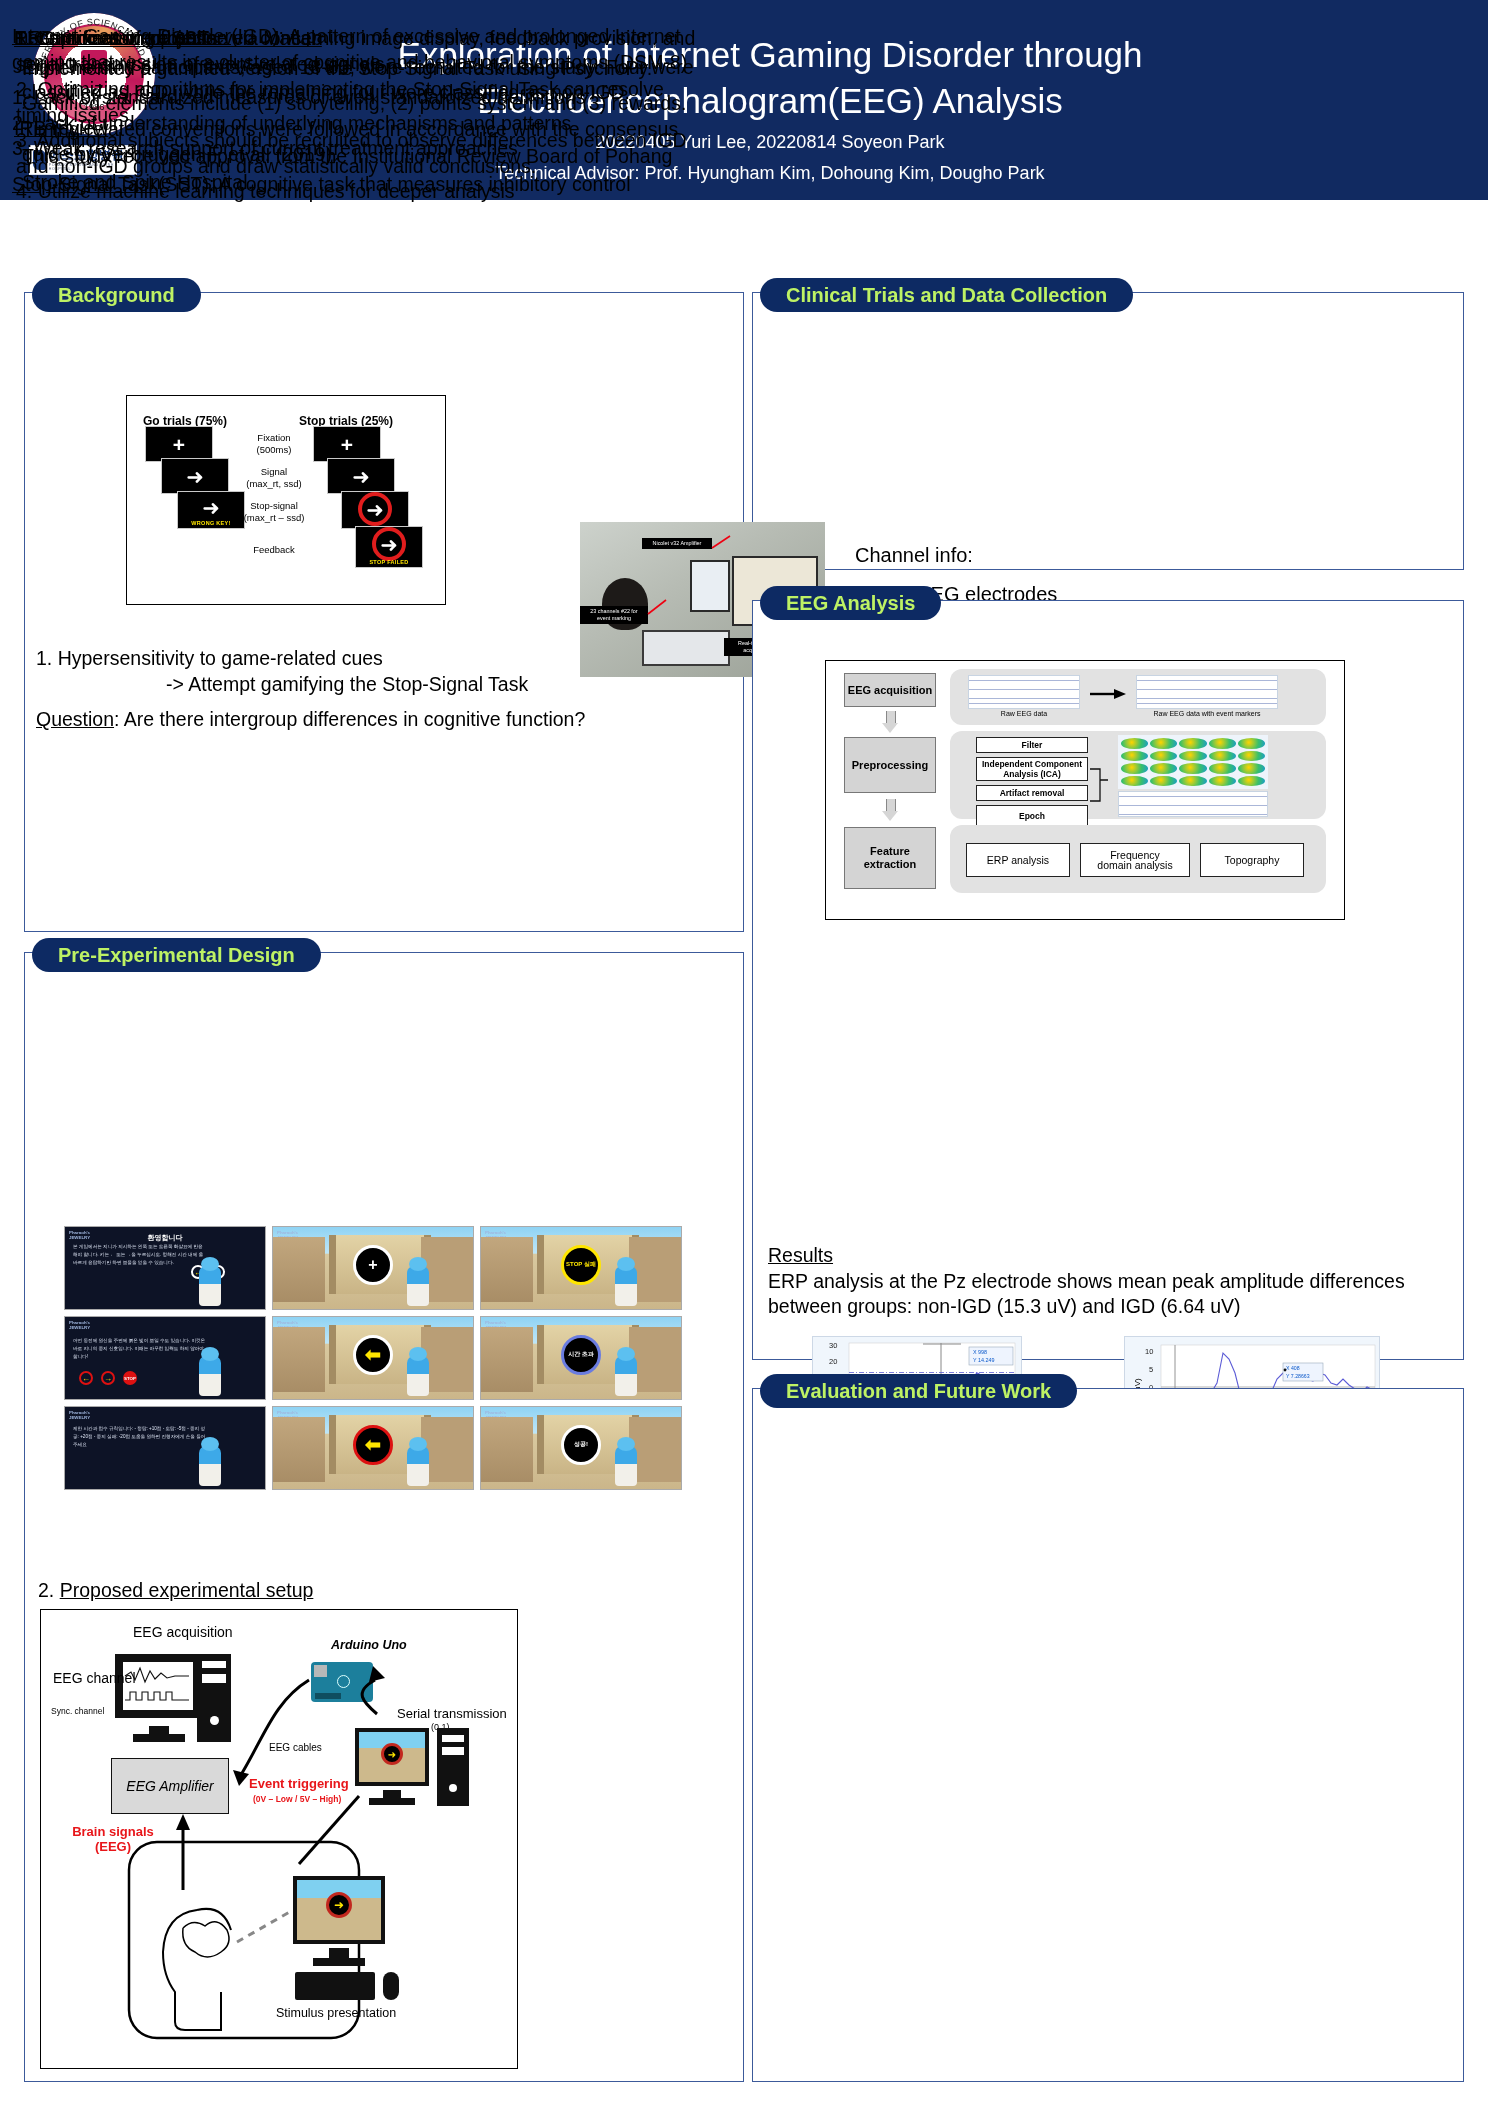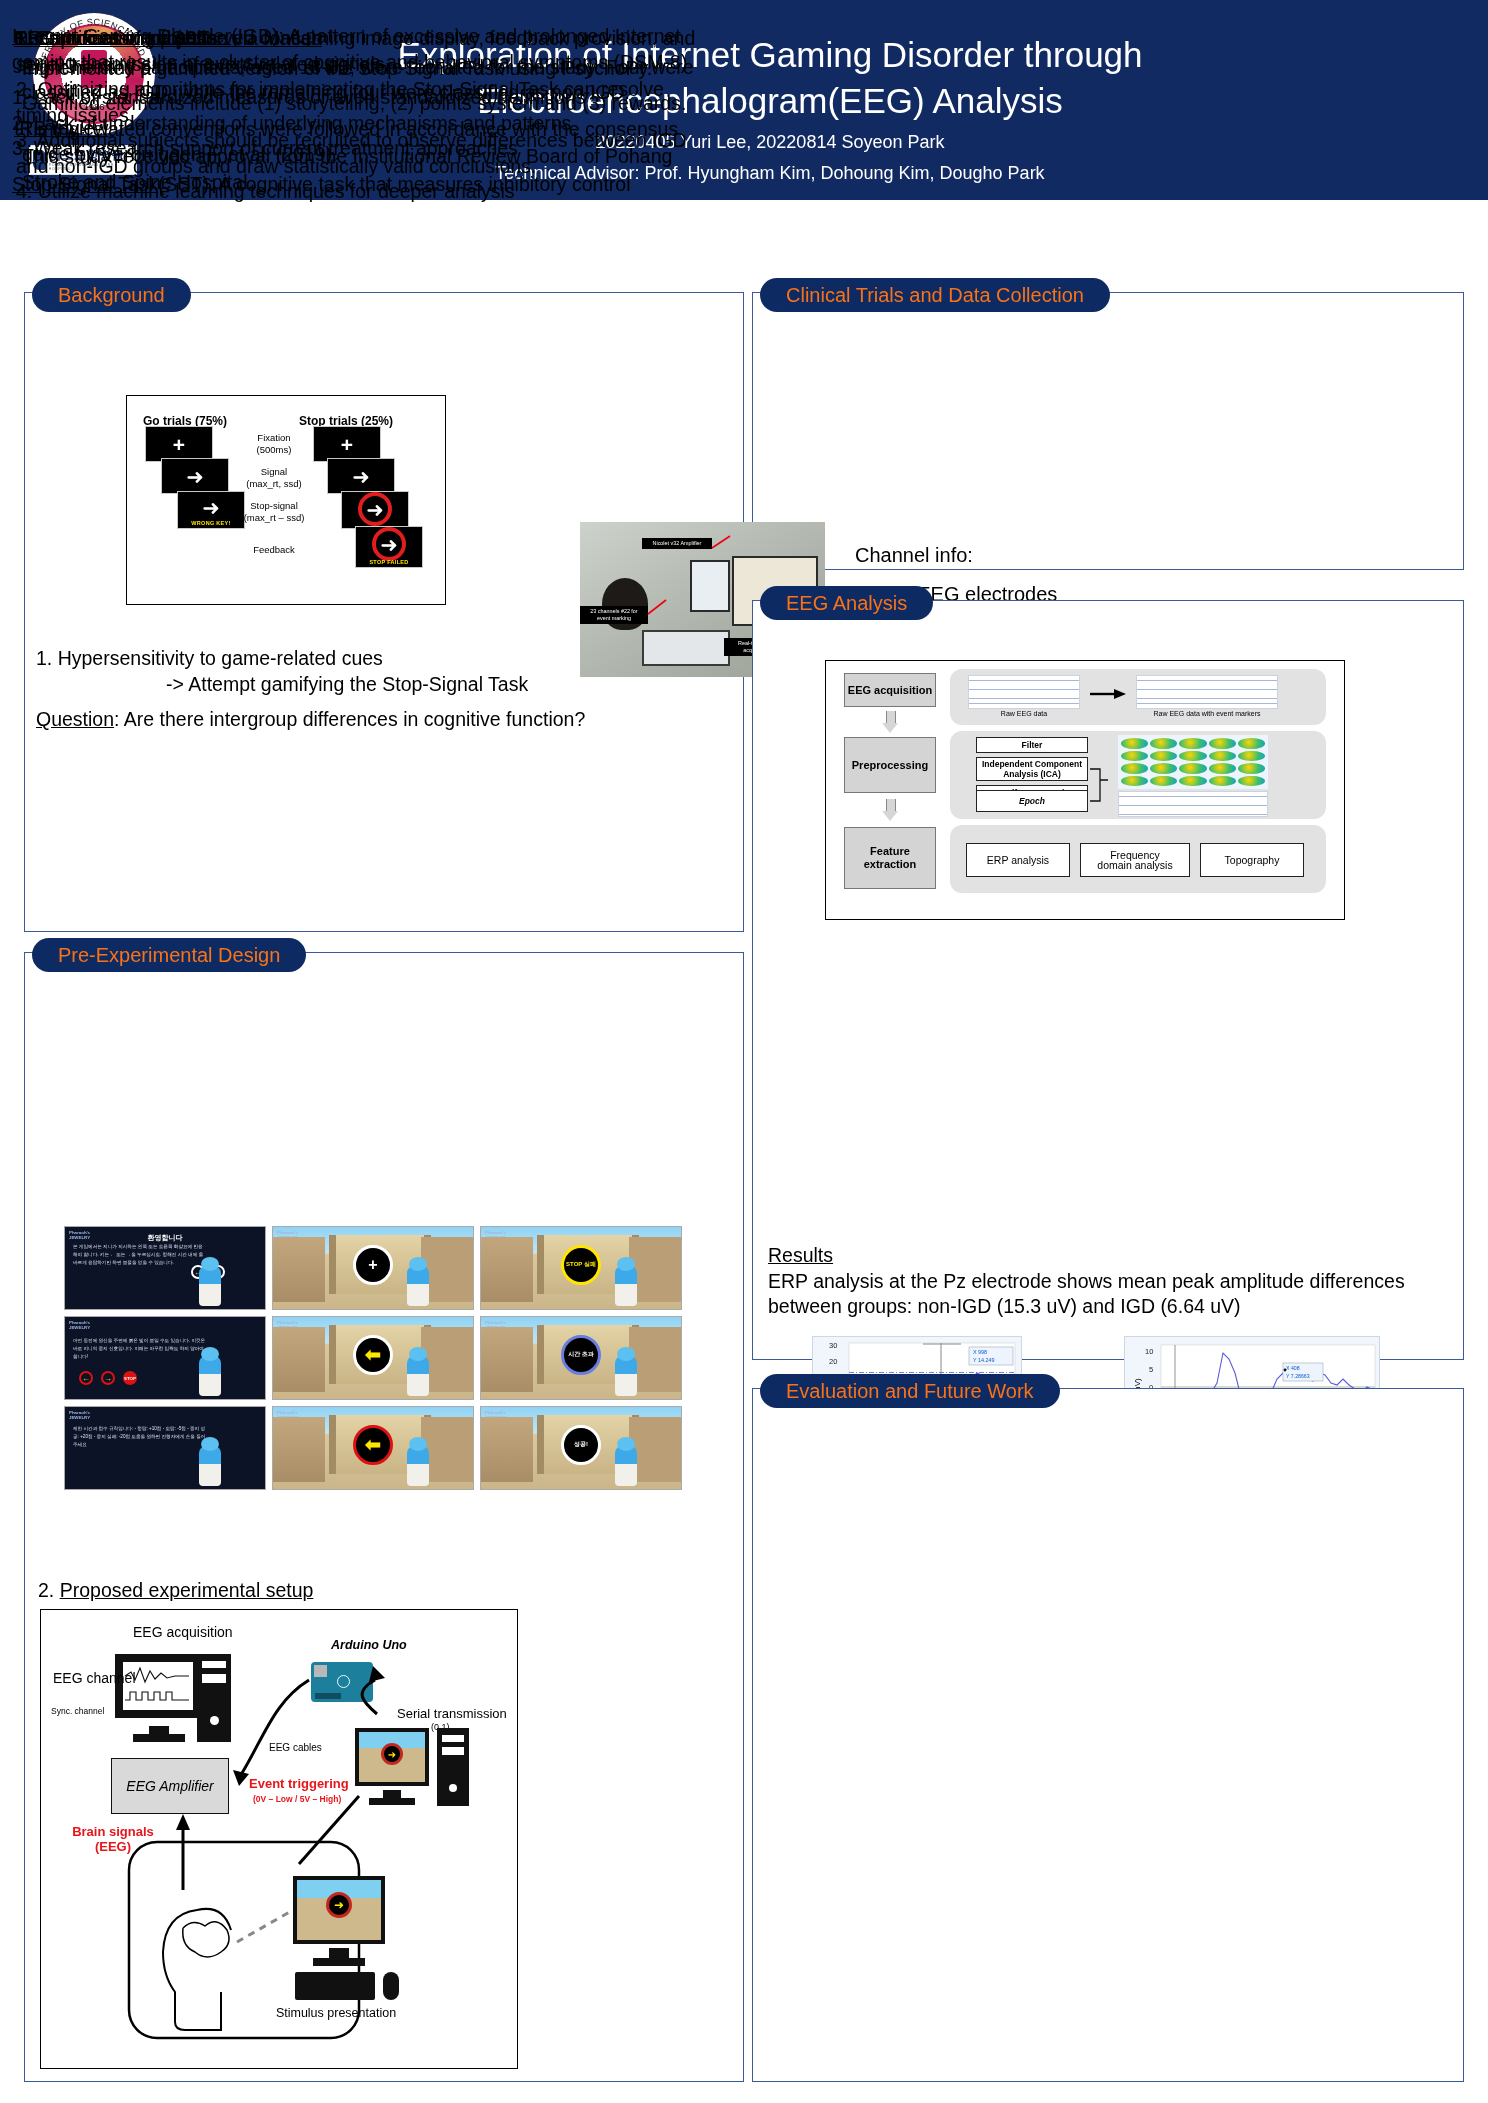--- a/index.html
+++ b/index.html
@@ -59,23 +59,23 @@
     position:absolute; left:180px; top:160px; width:1180px;
     text-align:center; color:#ffffff; font-size:18px; line-height:26px;
   }
 
   
   .panel {
     position:absolute; background:#ffffff;
     border:1.5px solid #3c5a9a;
   }
   .pill {
-    position:absolute; background:#0d2a63; color:#f97316;
+    position:absolute; background:#0d2a63; color:#bef264;
     border-radius:22px; height:34px; line-height:34px;
-    padding:0 26px; font-size:20px; z-index:5; white-space:nowrap;
+    padding:0 26px; font-size:20px; z-index:5; white-space:nowrap;font-weight:bold;
   }
   .body-txt { font-size:19.5px; line-height:25.5px; }
   .u { text-decoration:underline; }
 
   
   #panel-bg { left:24px; top:292px; width:720px; height:640px; }
   #pill-bg  { left:32px; top:278px; }
   #bg-content { position:absolute; left:12px; top:24px; width:700px; }
 
   .sst-box { position:absolute; left:126px; top:395px; width:320px; height:210px;
@@ -531,21 +531,21 @@
       <polygon points="38,7 26,2 26,12" fill="#000"></polygon>
     </svg>
     <div class="eegimg marked" style="left:186px;top:6px;width:142px;height:34px;"></div>
     <div style="position:absolute;left:180px;top:41px;width:154px;text-align:center;font-size:7px;">Raw EEG data with event markers</div>
   </div>
 
   <div class="pgroup" style="left:124px;top:70px;width:376px;height:88px;">
     <div class="sbox" style="left:26px;top:6px;width:112px;height:16px;">Filter</div>
     <div class="sbox" style="left:26px;top:26px;width:112px;height:24px;">Independent Component<br>Analysis (ICA)</div>
     <div class="sbox" style="left:26px;top:54px;width:112px;height:16px;">Artifact removal</div>
-    <div class="sbox" style="left:26px;top:59px;width:112px;height:22px;font-style:italic;">Epoch</div>
+    <div class="sbox" style="left:26px;top:74px;width:112px;height:22px;">Epoch</div>
     <svg style="position:absolute;left:138px;top:26px;" width="24" height="46">
       <path d="M2,12 L12,12 L12,23 L20,23 L12,23 L12,44 L2,44" fill="none" stroke="#111" stroke-width="1.3"></path>
     </svg>
     <div class="icagrid" style="left:168px;top:4px;width:150px;height:54px;">
       <div class="icadot"></div>
         <div class="icadot"></div>
         <div class="icadot"></div>
         <div class="icadot"></div>
         <div class="icadot"></div>
       <div class="icadot"></div>

